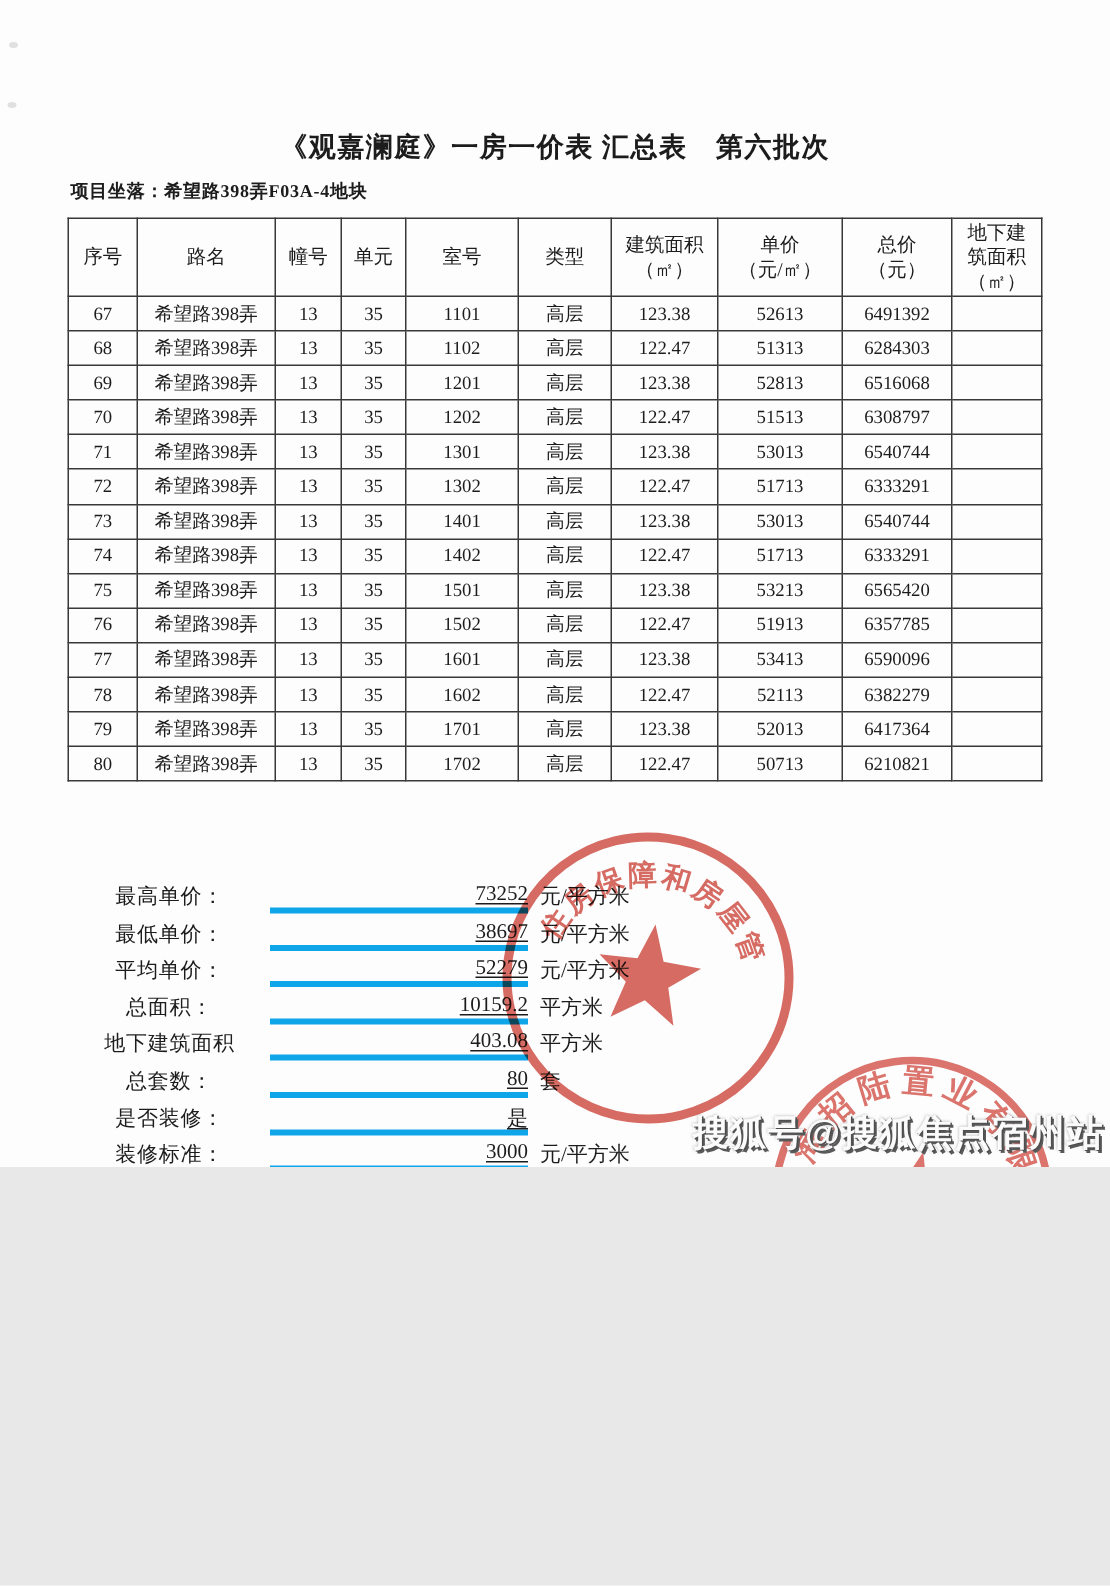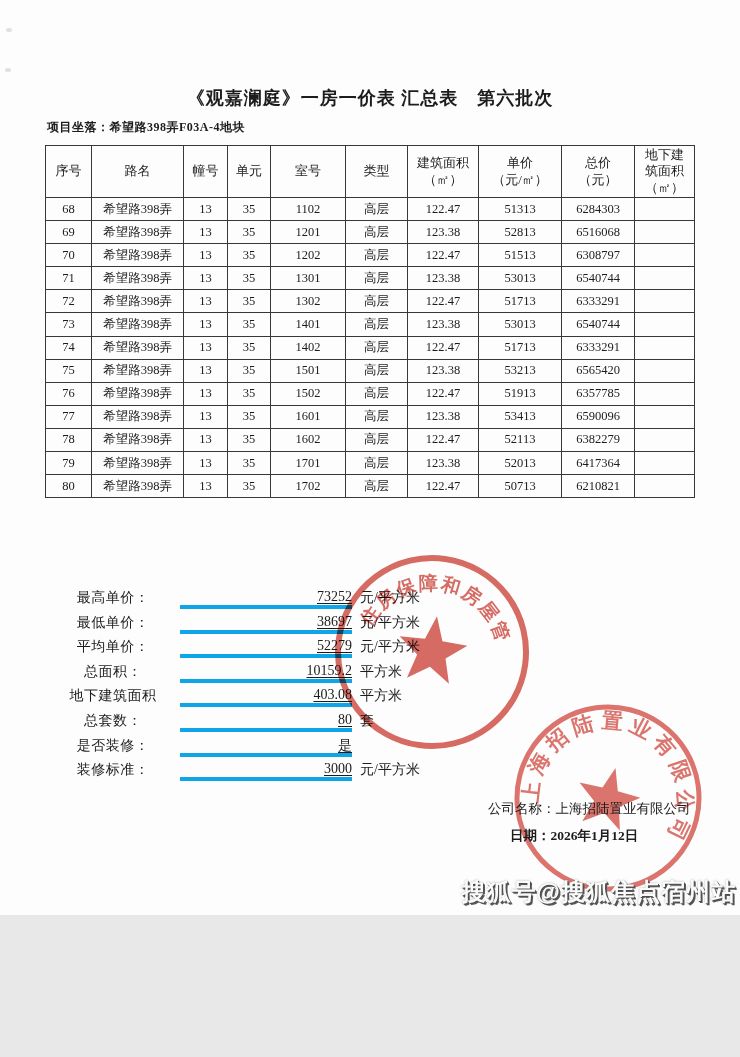--- a/index.html
+++ b/index.html
@@ -1,18 +1,18 @@
 <!DOCTYPE html>
 <html><head>
 <meta charset="utf-8">
 <style>
   * { margin:0; padding:0; box-sizing:border-box; }
   html,body { background:#e8e8e8; }
   .page {
-    position:relative; width:740px; height:915px; margin:0 auto;
+    position:relative; width:740px; height:778px; margin:0 auto;
     background:#fdfdfd; overflow:hidden;
     font-family:"Liberation Serif","DejaVu Serif",serif;
     color:#1c1c1c;
   }
   .speck { position:absolute; width:6px; height:4px; background:#c9c9c9; border-radius:50%; opacity:.55; }
 
   .doc-title {
     position:absolute; top:86px; left:0; width:100%;
     text-align:center; font-size:18px; font-weight:bold; letter-spacing:1px;
   }
@@ -98,20 +98,32 @@
 （元/㎡）</th>
           <th>总价
 （元）</th>
           <th>地下建
 筑面积
 （㎡）</th>
         </tr>
     </thead>
     <tbody>
         <tr>
+          <td>67</td>
+          <td>希望路398弄</td>
+          <td>13</td>
+          <td>35</td>
+          <td>1101</td>
+          <td>高层</td>
+          <td>123.38</td>
+          <td>52613</td>
+          <td>6491392</td>
+          <td></td>
+        </tr>
+        <tr>
           <td>68</td>
           <td>希望路398弄</td>
           <td>13</td>
           <td>35</td>
           <td>1102</td>
           <td>高层</td>
           <td>122.47</td>
           <td>51313</td>
           <td>6284303</td>
           <td></td>

